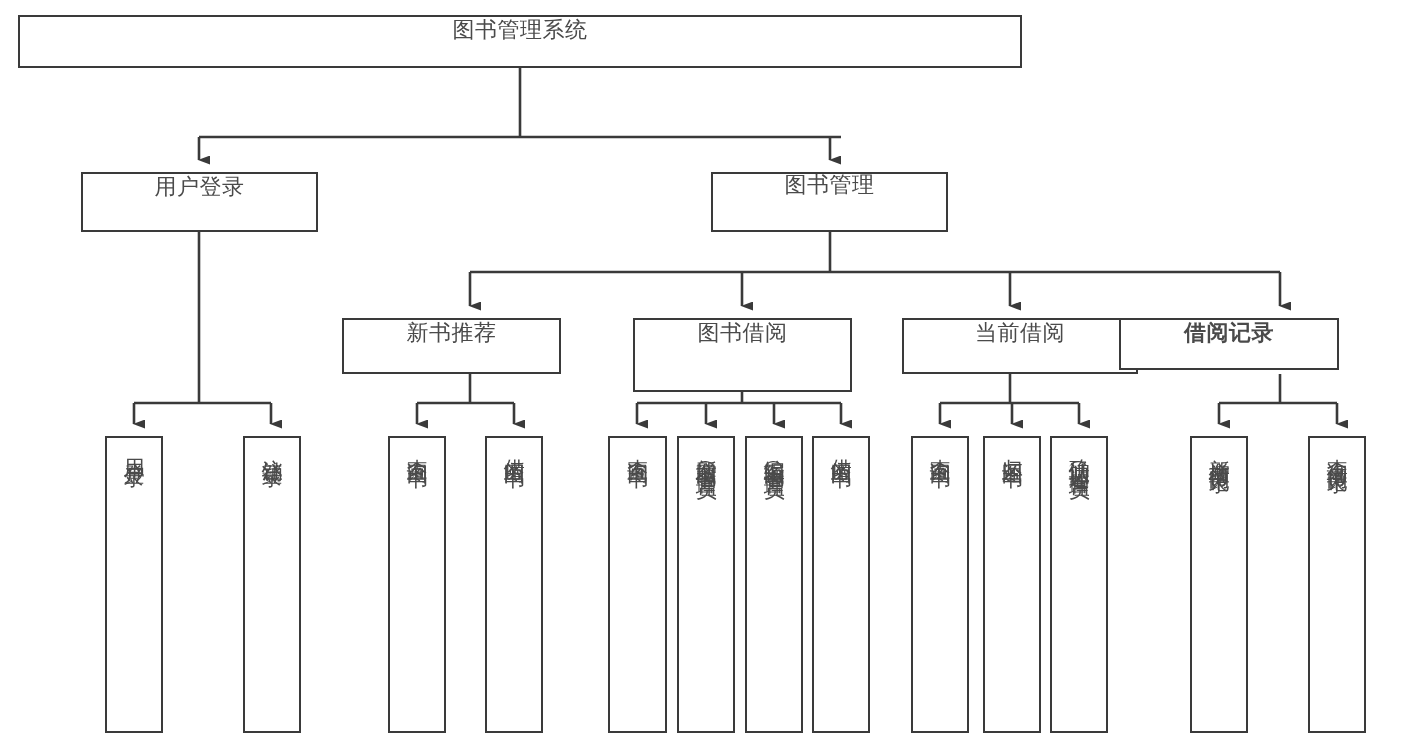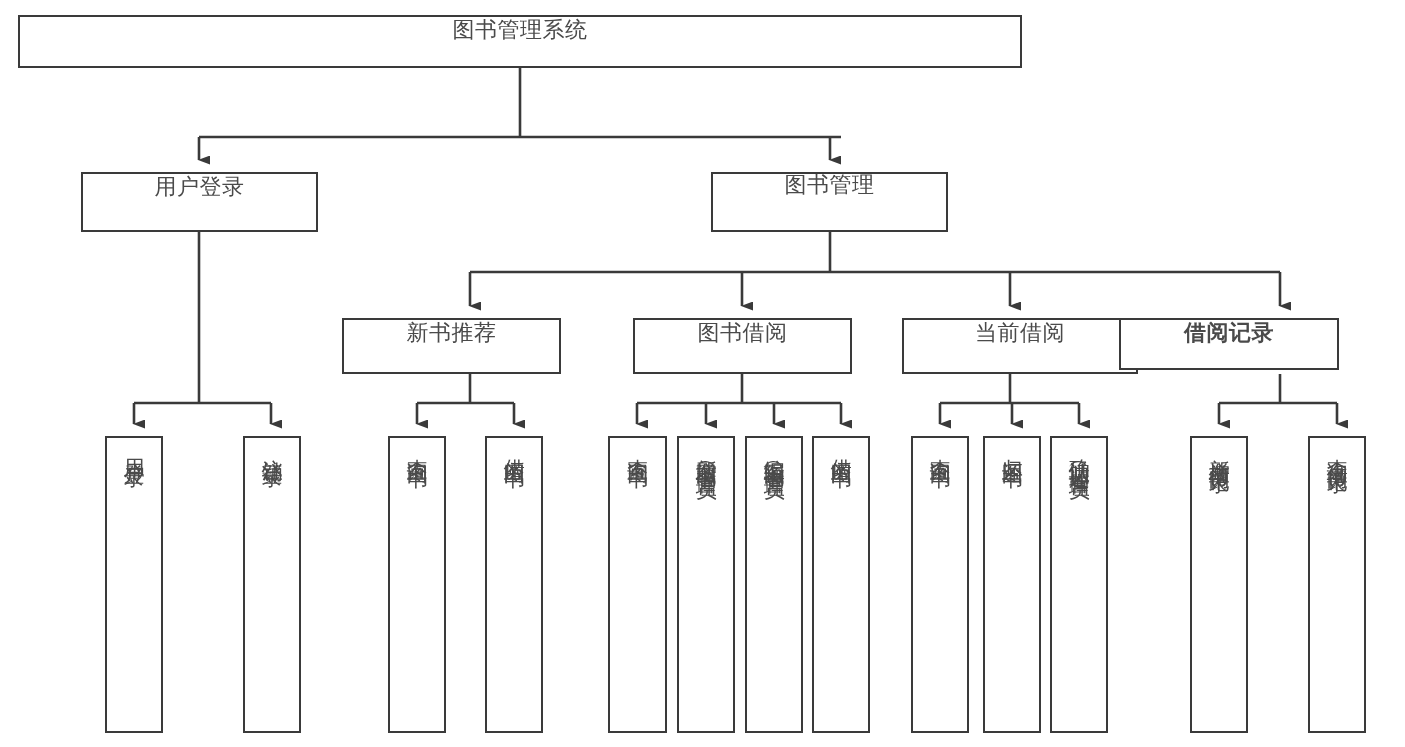--- a/index.html
+++ b/index.html
@@ -133,21 +133,21 @@
         <span class="label">用户登录</span>
       </div>
       <div class="node level2" style="left: 711px; top: 172px; width: 237px; height: 60px; font-family: Liberation Mono, monospace;">
         <span class="label">图书管理</span>
       </div>
     </div>
   <div id="level3-nodes">
       <div class="node level3" style="left: 342px; top: 318px; width: 219px; height: 56px;">
         <span class="label">新书推荐</span>
       </div>
-      <div class="node level3" style="left: 633px; top: 318px; width: 219px; height: 56px;">
+      <div class="node level3" style="left: 633px; top: 318px; width: 219px; height: 74px;">
         <span class="label">图书借阅</span>
       </div>
       <div class="node level3" style="left: 902px; top: 318px; width: 236px; height: 56px;">
         <span class="label">当前借阅</span>
       </div>
       <div class="node level3" style="left: 1119px; top: 318px; width: 220px; height: 52px; font-weight: bold;">
         <span class="label">借阅记录</span>
       </div>
     </div>
   <div id="leaf-nodes">

